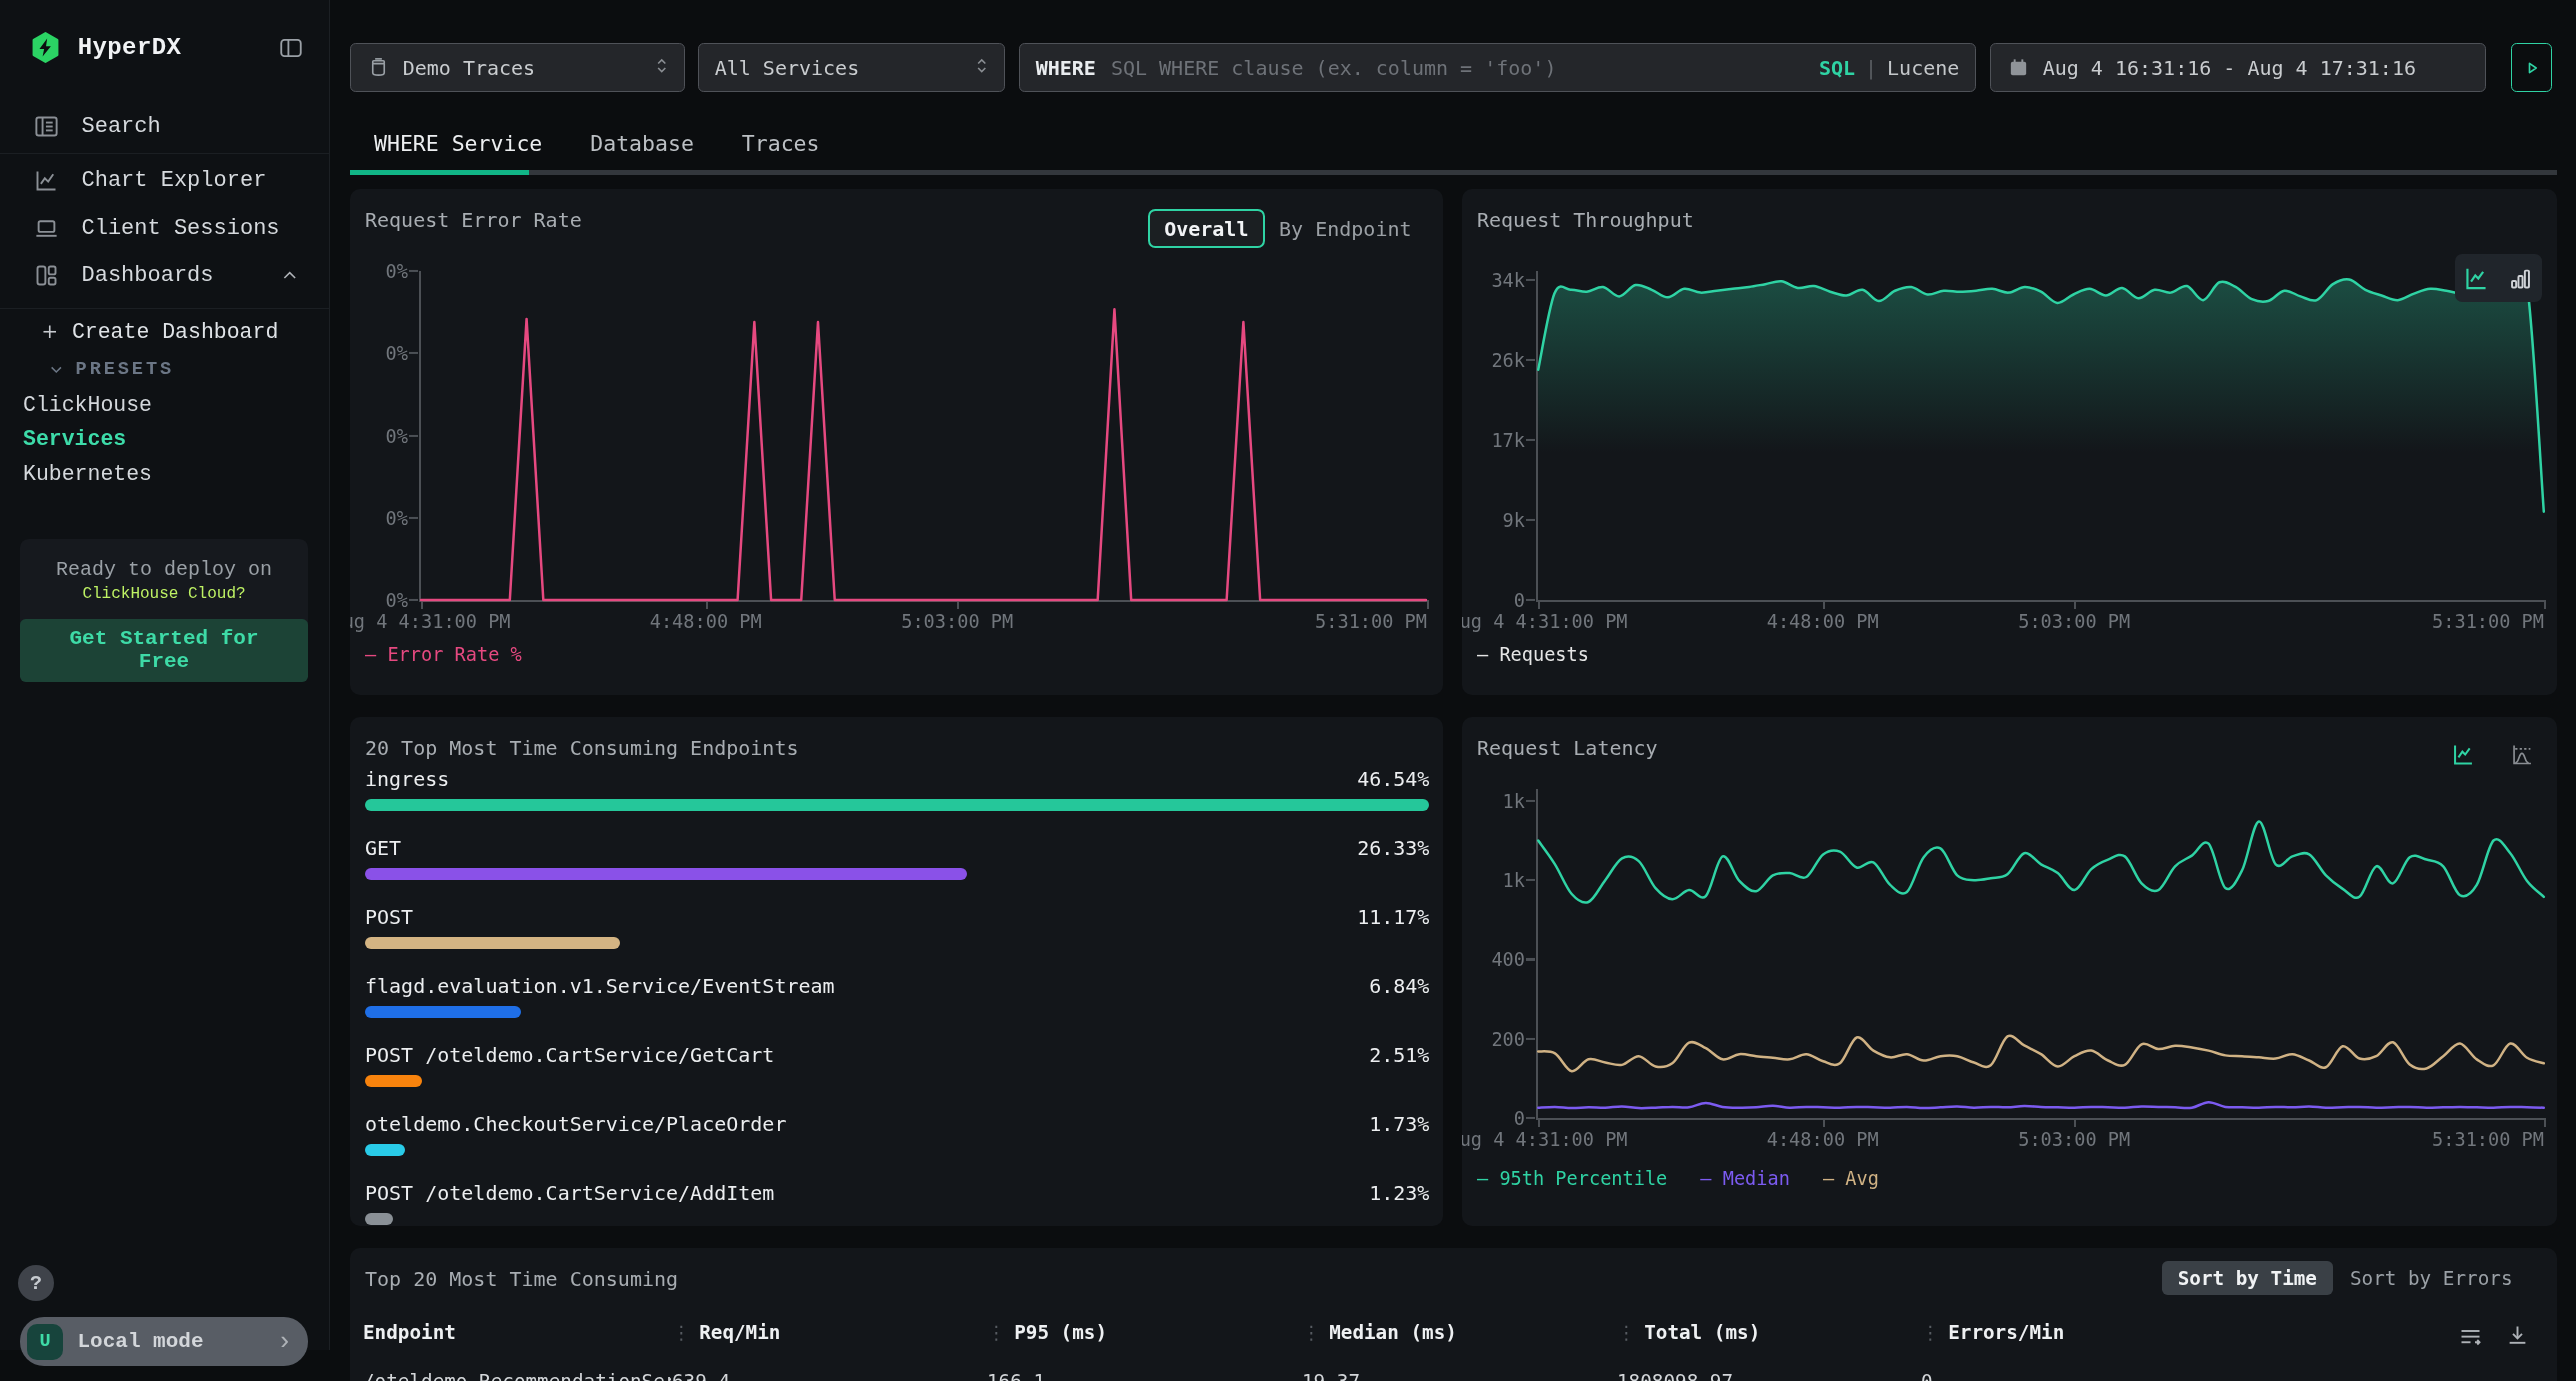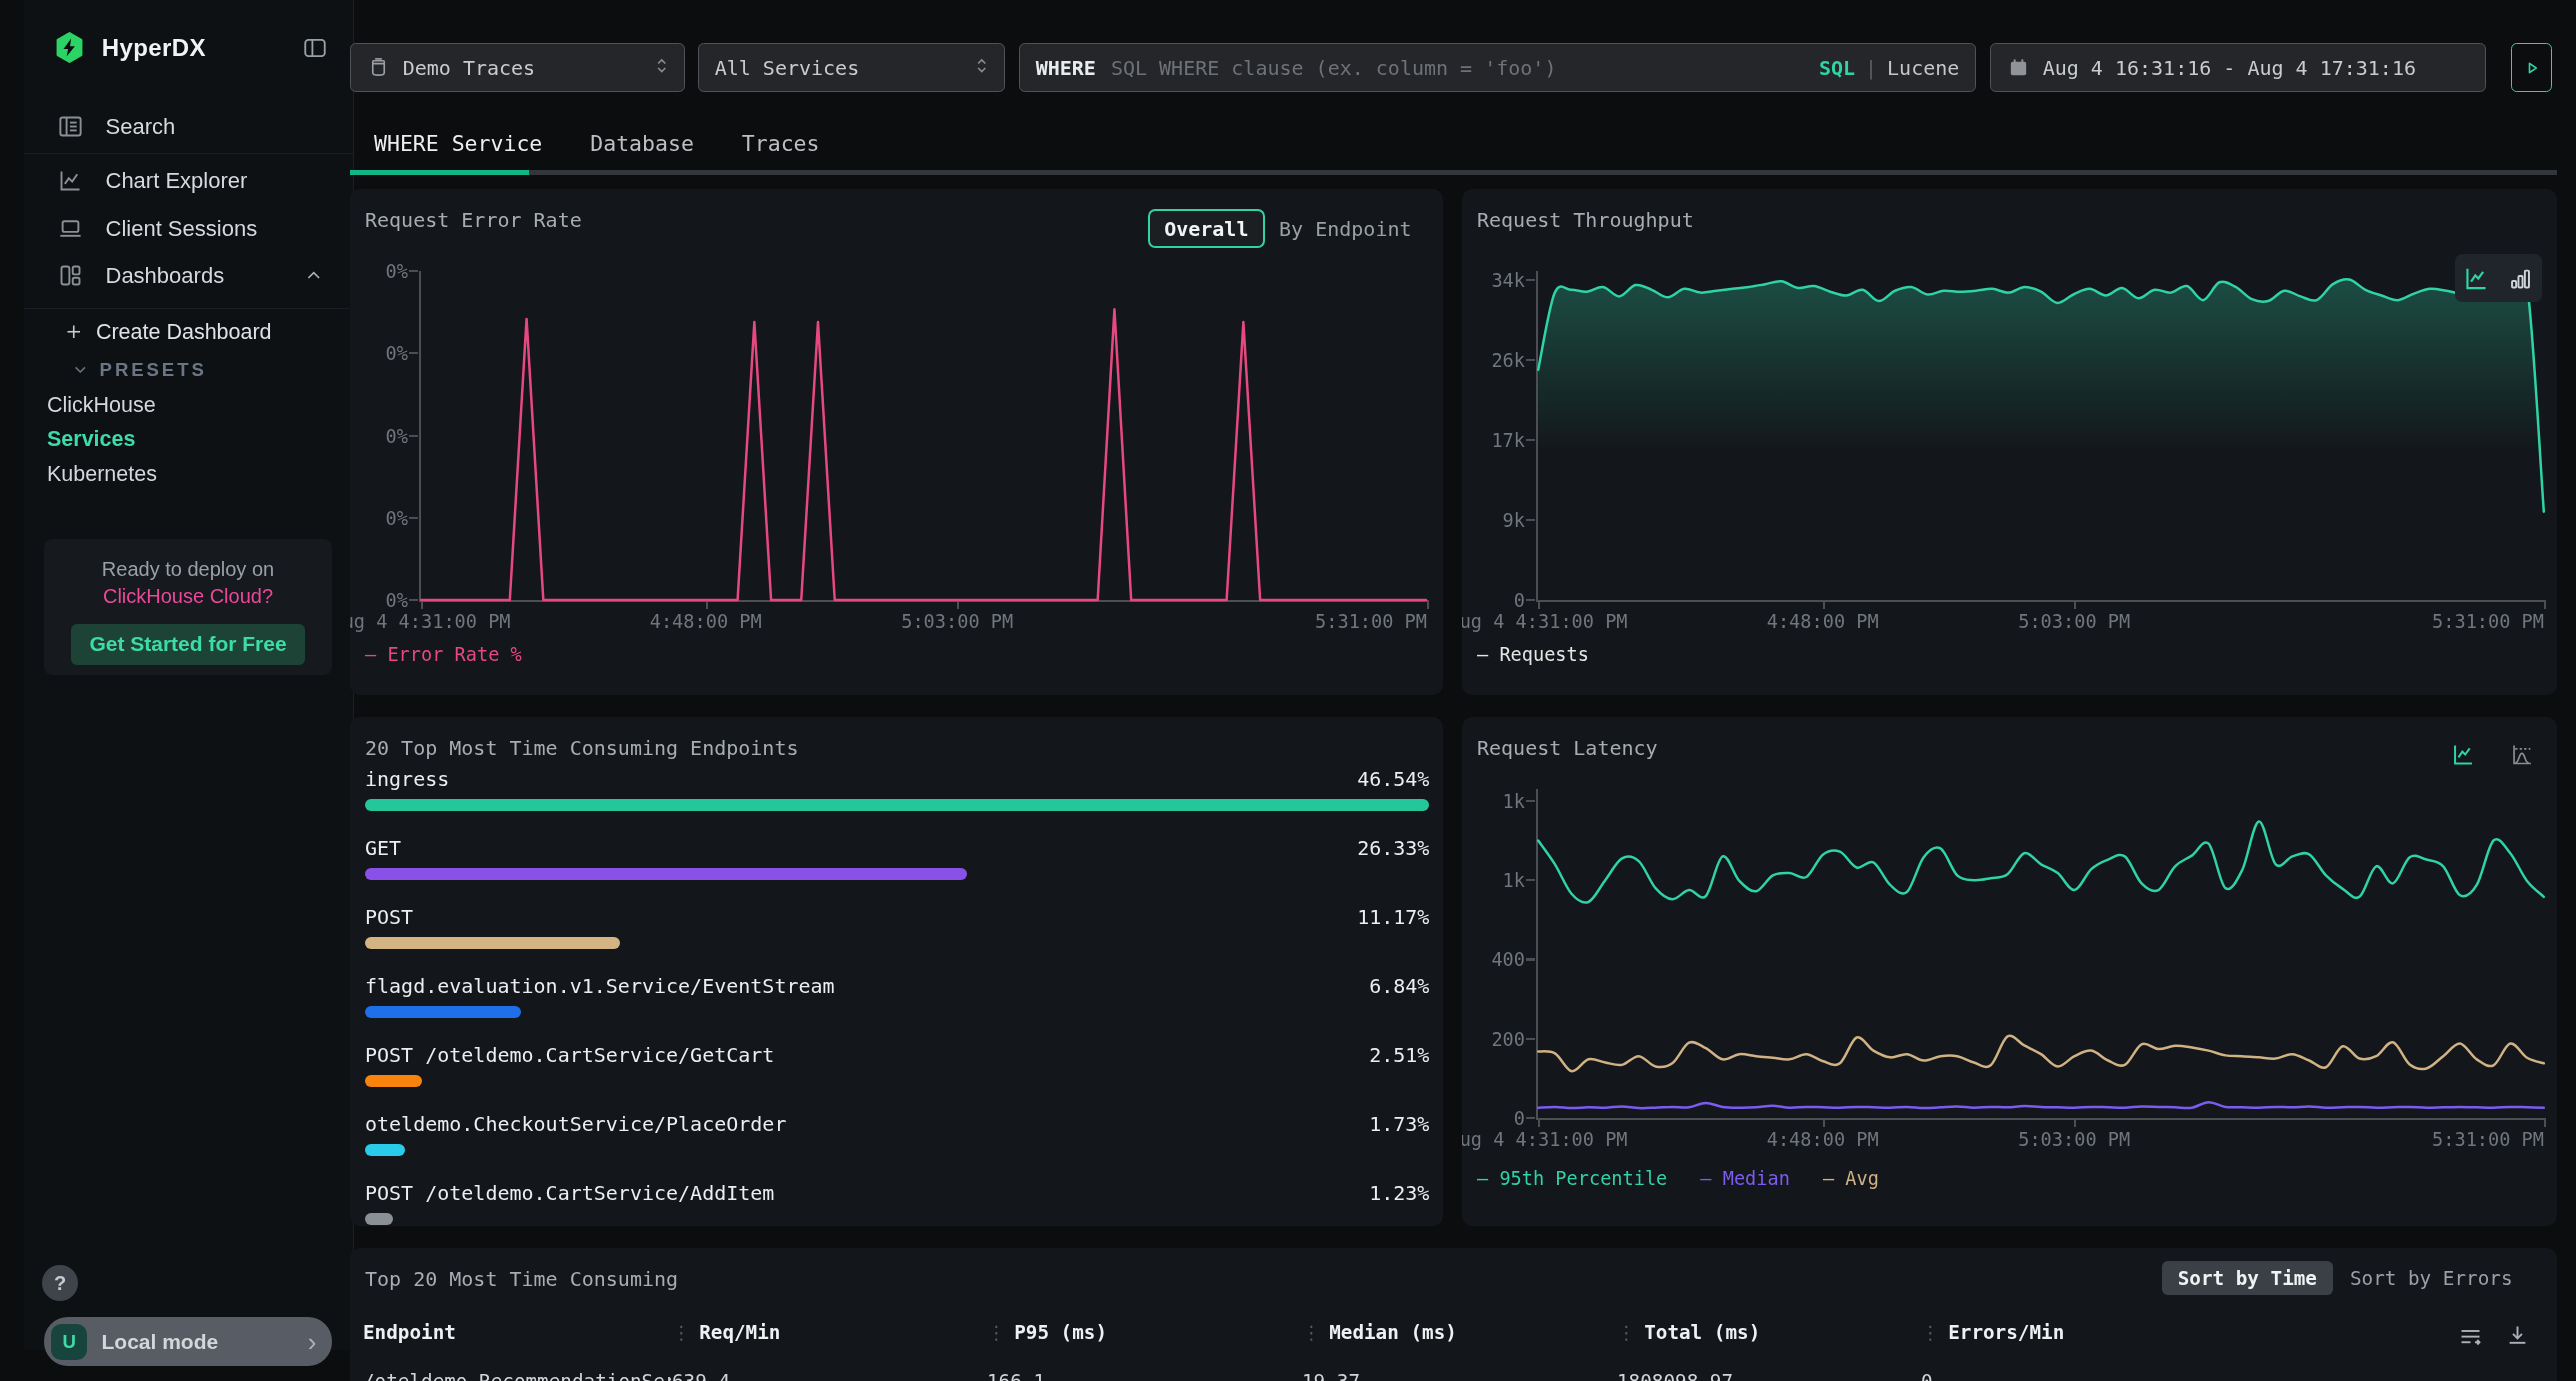--- a/index.html
+++ b/index.html
@@ -1,34 +1,34 @@
 <!DOCTYPE html>
 <html style="font-size:11.4px"><head>
 <meta charset="utf-8">
 <style>
   html,body{margin:0;padding:0;background:#0b0d0f;}
   body{width:2576px;height:1381px;position:relative;overflow:hidden;
        font-family:"DejaVu Sans Mono",monospace;color:#c9cccf;
        -webkit-font-smoothing:antialiased;}
   
   .sidebar{position:absolute;left:0;top:0;width:329px;height:1350px;background:#0e1114;
-           border-right:0.7px solid #1c2024;font-family:Liberation Sans, sans-serif;margin-left:24px;}
+           border-right:0.7px solid #1c2024;font-family:Liberation Mono, monospace;}
   .logo-row{position:absolute;top:26px;left:29px;right:24px;height:43px;display:flex;align-items:center;}
   .logo-title{margin-left:15.7px;font-size:24px;font-weight:bold;color:#f1f3f5;letter-spacing:0.4px;}
   .collapse-btn{margin-left:auto;width:29px;height:29px;display:flex;align-items:center;justify-content:center;cursor:pointer;}
   .side-item{position:absolute;left:0;right:0;display:flex;align-items:center;padding-left:33px;cursor:pointer;}
   .side-item .lbl{margin-left:21.5px;font-size:22px;color:#d6dade;}
   .divider{position:absolute;left:0;right:0;height:0;border-top:1.4px solid #1b1f23;}
   .sub-item{position:absolute;left:0;right:0;display:flex;align-items:center;cursor:pointer;}
   .presets .lbl{font-size:18.6px;letter-spacing:2.9px;color:#6b7685;font-weight:bold;margin-left:10px;}
   .preset-link{padding-left:23px;font-size:21.5px;color:#d4d8dc;}
   .preset-link.active{color:#3ddba9;font-weight:bold;}
   .cloud-box{position:absolute;left:20px;top:539px;width:288px;height:136px;background:#16191e;border-radius:8.6px;text-align:center;}
   .cloud-box .l1{margin-top:18.6px;font-size:20px;color:#9aa0a6;}
-  .cloud-box .l2{margin-top:4.3px;font-size:20px;color:#ec4899;}
+  .cloud-box .l2{margin-top:4.3px;font-size:16px;color:#bef264;}
   .cloud-btn{display:inline-block;margin-top:15.7px;padding:8.6px 18.6px;background:#1c4336;border-radius:5.7px;
              color:#3edba7;font-size:21px;font-weight:bold;cursor:pointer;}
   .help-circle{position:absolute;left:18px;top:1265px;width:36px;height:36px;border-radius:50%;background:#3f434a;
                color:#c6cacf;font-size:20px;font-weight:bold;display:flex;align-items:center;justify-content:center;cursor:pointer;}
   .local-pill{position:absolute;left:20px;top:1317px;width:288px;height:49px;border-radius:24px;background:#585d65;
               display:flex;align-items:center;cursor:pointer;}
   .avatar{width:36px;height:36px;margin-left:7.2px;border-radius:10px;background:#17443c;color:#3edba7;
           font-size:18.6px;font-weight:bold;display:flex;align-items:center;justify-content:center;}
   .local-lbl{margin-left:14.3px;font-size:21px;font-weight:bold;color:#d3d6da;}
   .local-chev{margin-left:auto;margin-right:15.7px;color:#aeb2b7;font-size:26px;line-height:1;}

